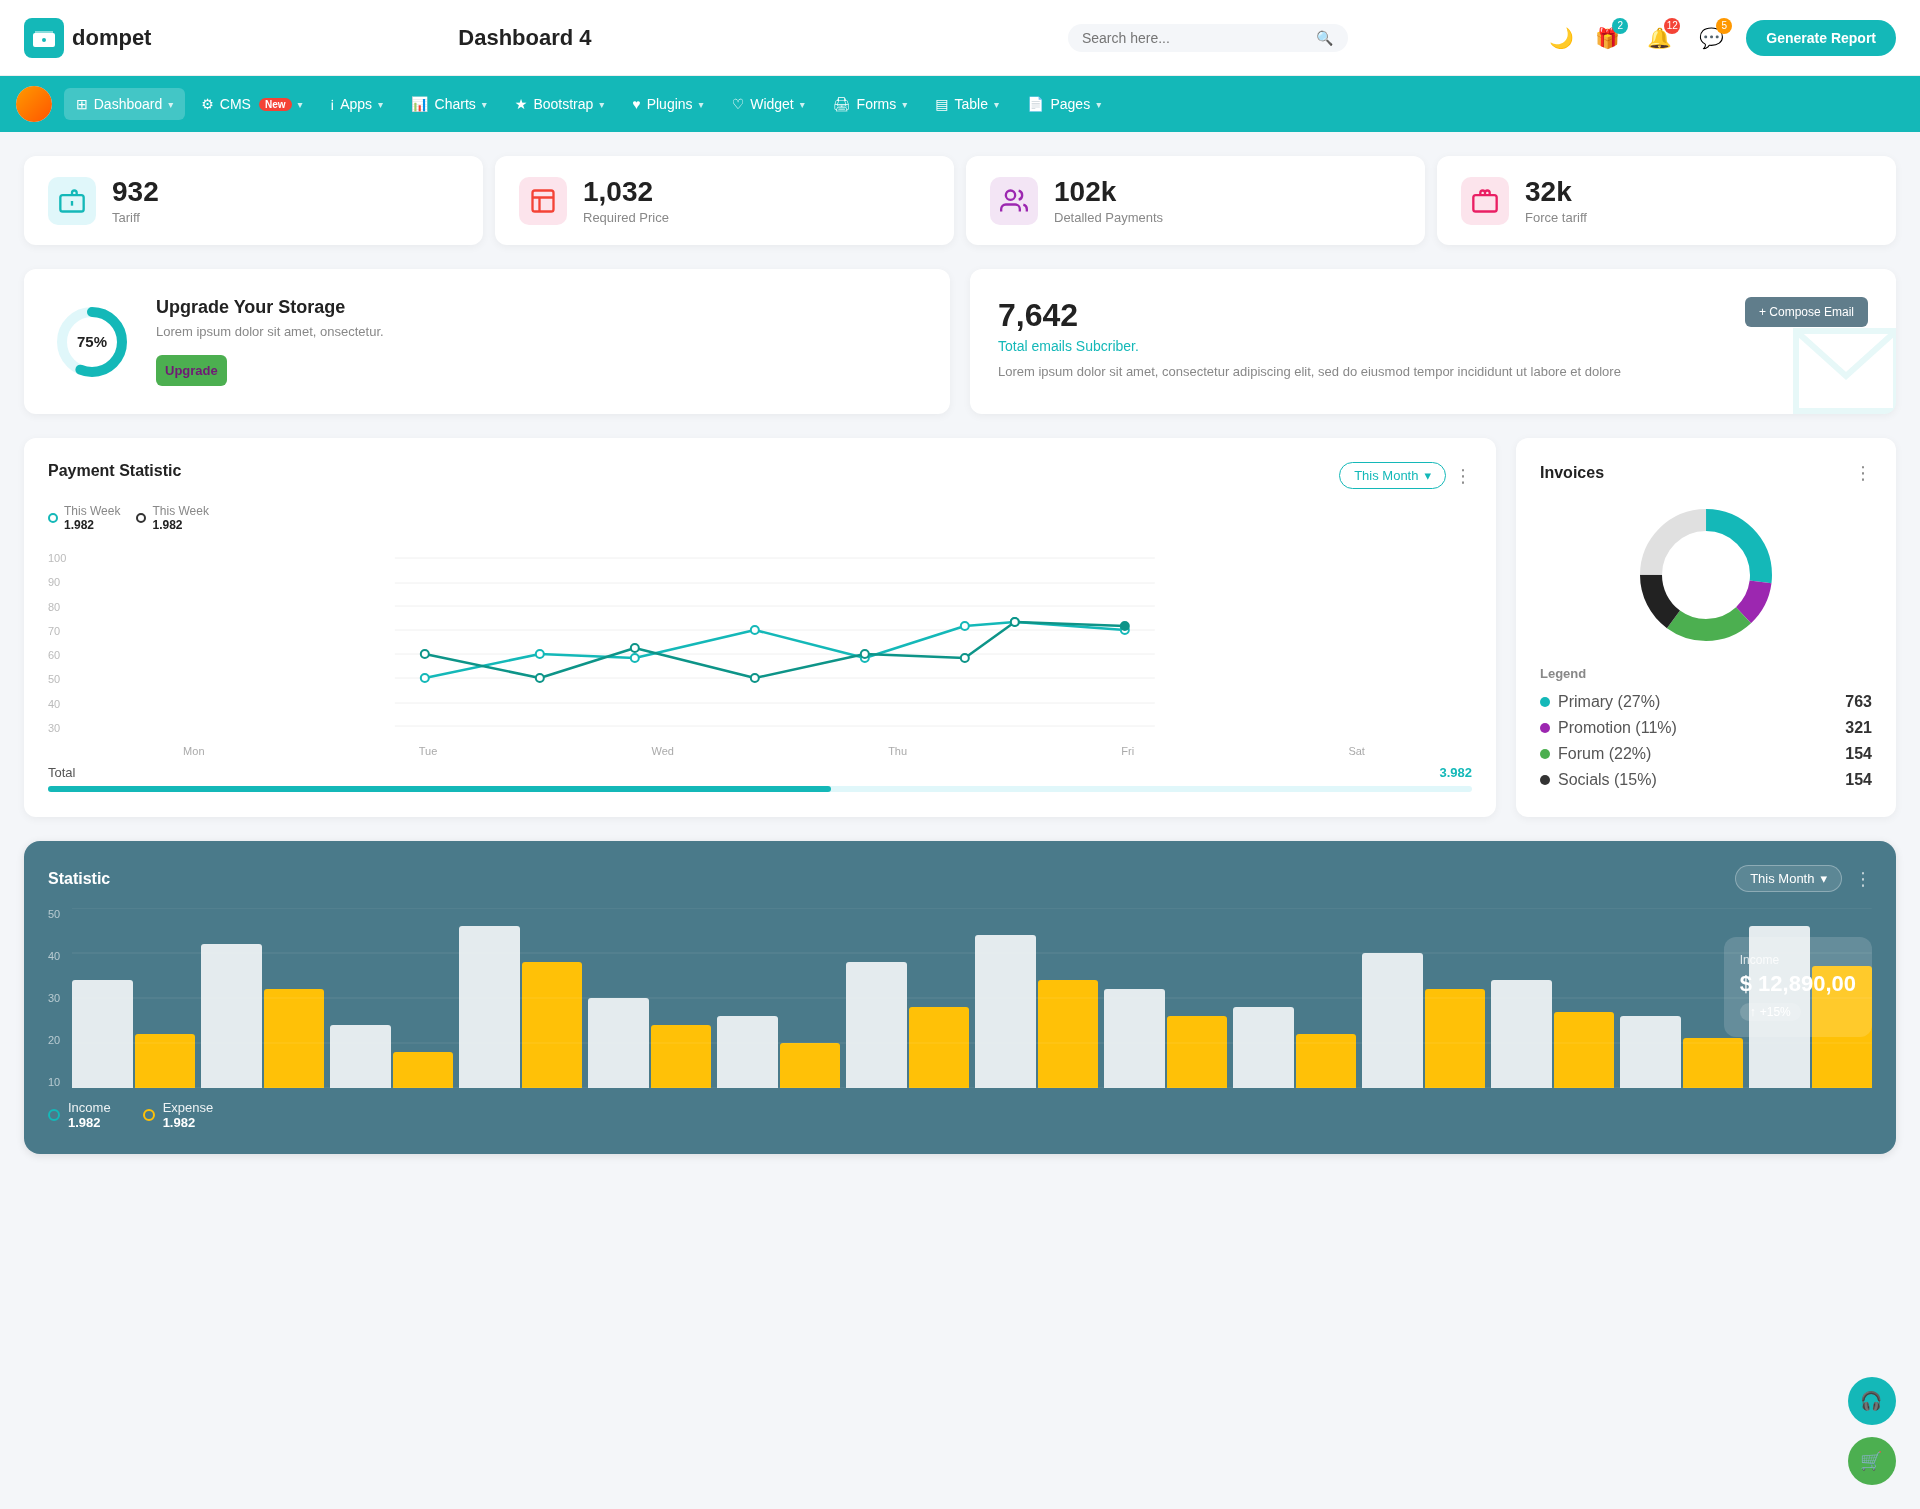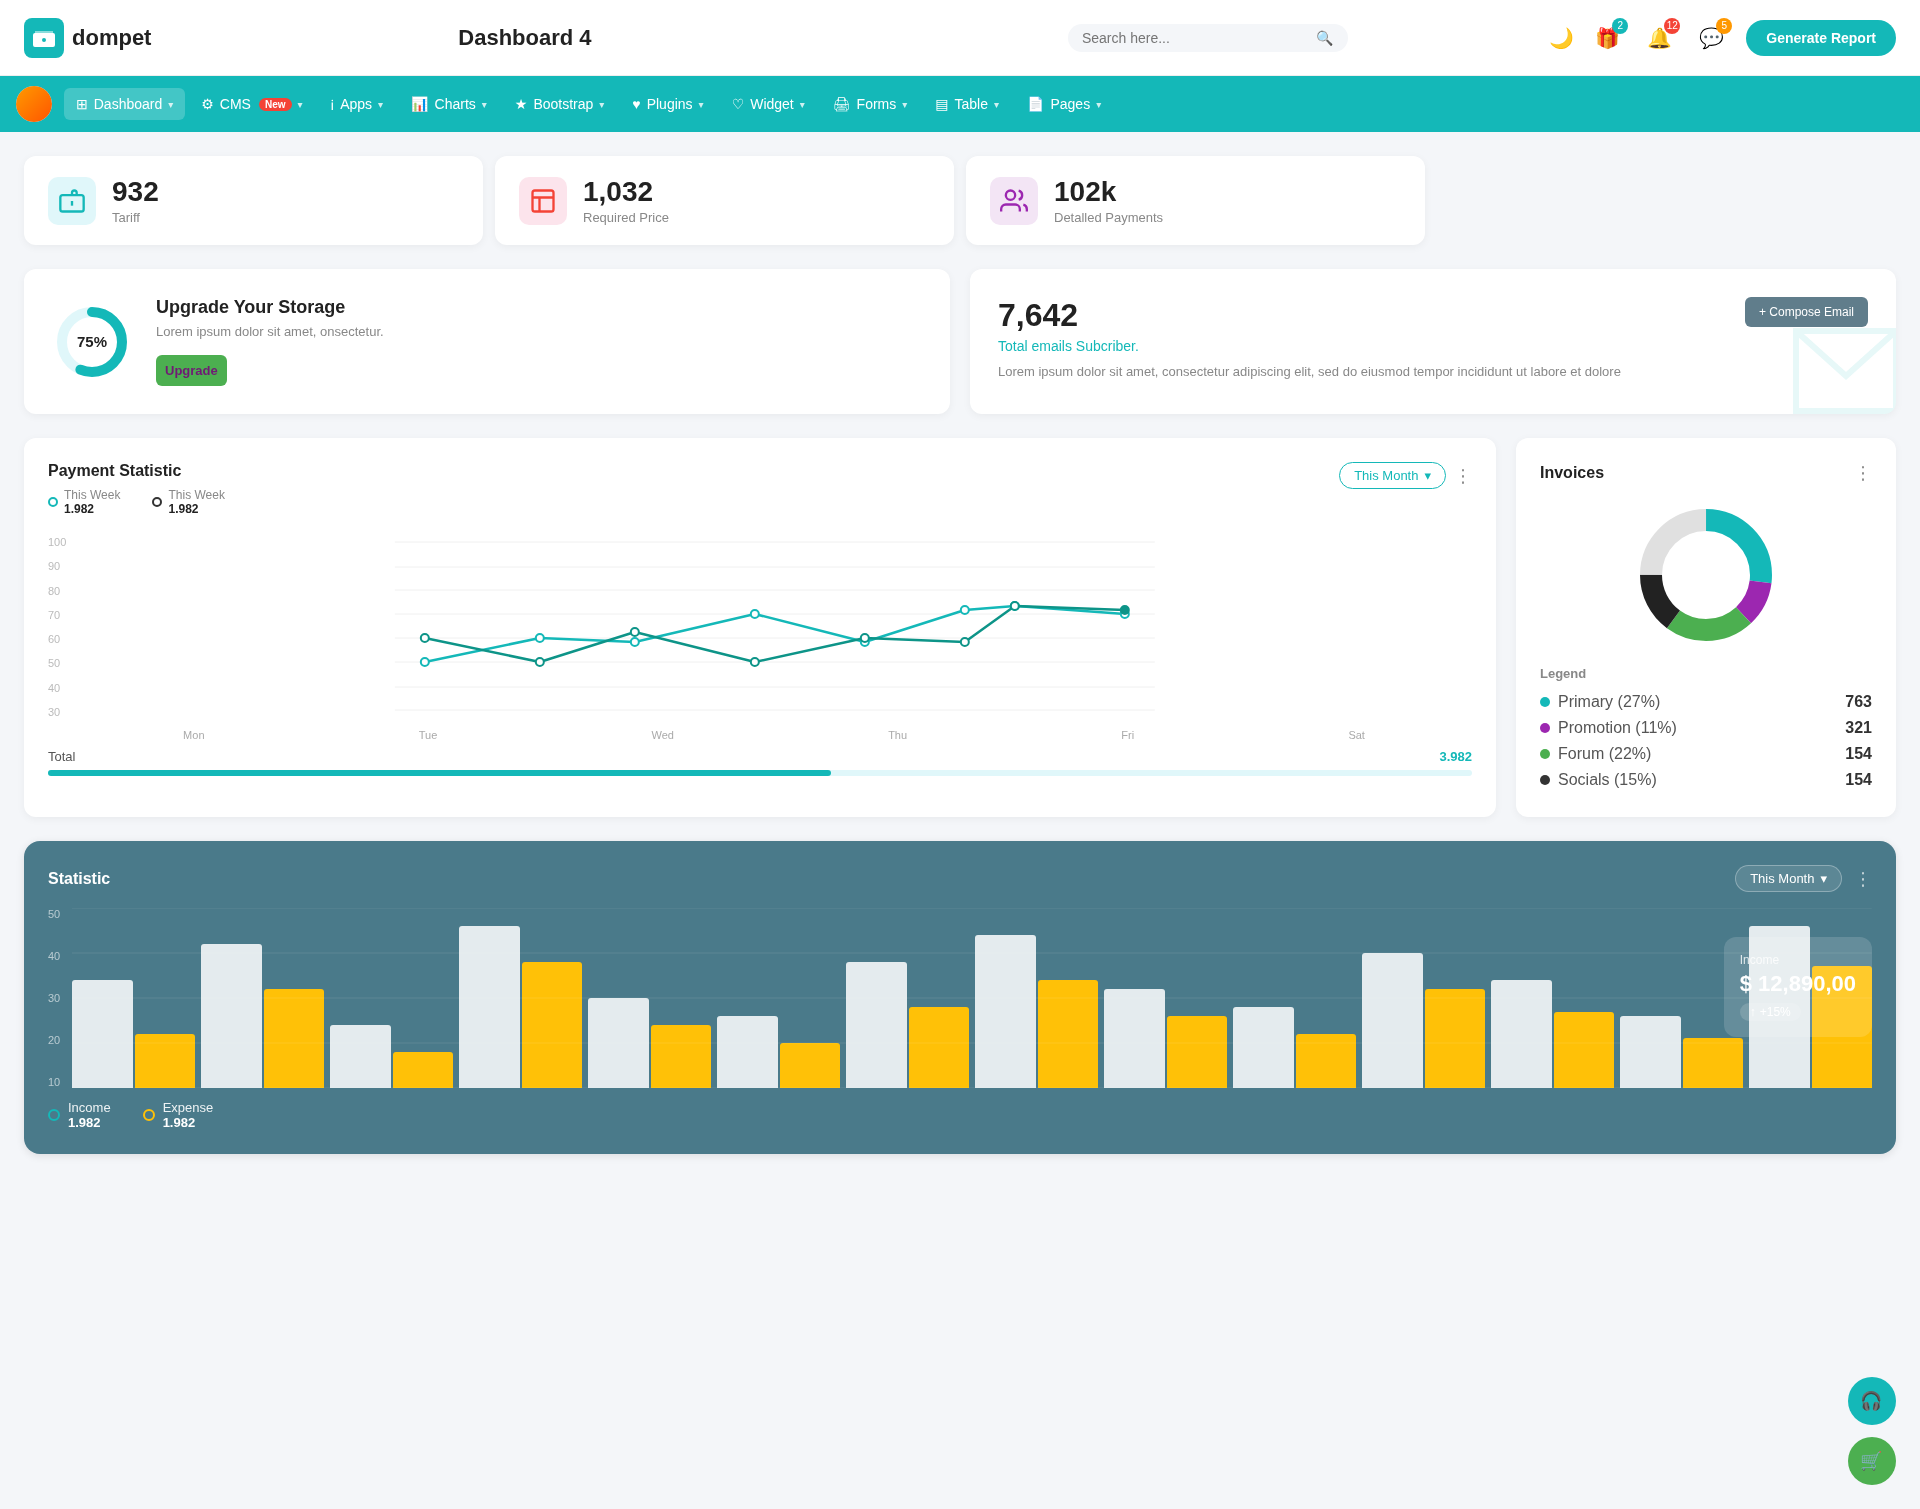--- a/index.html
+++ b/index.html
@@ -64,21 +64,21 @@
     .email-subtitle { color: #14b8b8; font-size: 14px; margin-top: 4px; }
     .email-desc { font-size: 13px; color: #888; margin-top: 10px; }
     .compose-btn { background: #607d8b; color: #fff; border: none; border-radius: 6px; padding: 8px 14px; font-size: 12px; cursor: pointer; }
     .email-icon-bg { position: absolute; bottom: -10px; right: -10px; opacity: 0.1; }
 
     
     .charts-row { display: grid; grid-template-columns: 1fr 380px; gap: 20px; margin-bottom: 24px; }
     .payment-card { background: #fff; border-radius: 12px; padding: 24px; box-shadow: 0 2px 8px rgba(0,0,0,0.05); }
     .payment-header { display: flex; justify-content: space-between; align-items: flex-start; margin-bottom: 16px; }
     .payment-title { font-size: 16px; font-weight: 700; color: #222; }
-    .this-week-legend { display: flex; gap: 32px; margin-top: 8px; }
+    .this-week-legend { display: flex; gap: 16px; margin-top: 24px; }
     .legend-item { display: flex; align-items: center; gap: 6px; font-size: 12px; color: #888; }
     .legend-dot { width: 10px; height: 10px; border-radius: 50%; border: 2px solid; }
     .legend-dot.teal { border-color: #14b8b8; background: transparent; }
     .legend-dot.dark { border-color: #333; background: transparent; }
     .legend-val { font-weight: 700; color: #222; display: block; }
     .month-selector { display: flex; align-items: center; gap: 8px; }
     .month-btn { border: 1px solid #14b8b8; color: #14b8b8; background: #fff; border-radius: 20px; padding: 5px 14px; font-size: 13px; cursor: pointer; display: flex; align-items: center; gap: 6px; }
     .more-btn { background: none; border: none; cursor: pointer; font-size: 18px; color: #888; }
     .total-bar { margin-top: 8px; }
     .total-row { display: flex; justify-content: space-between; font-size: 13px; color: #555; margin-bottom: 6px; }
@@ -253,20 +253,32 @@
         <svg width="28" height="28" viewBox="0 0 24 24" fill="none" stroke="#9c27b0" stroke-width="2">
             <path d="M17 21v-2a4 4 0 0 0-4-4H5a4 4 0 0 0-4 4v2"></path>
             <circle cx="9" cy="7" r="4"></circle>
             <path d="M23 21v-2a4 4 0 0 0-3-3.87"></path>
             <path d="M16 3.13a4 4 0 0 1 0 7.75"></path>
           </svg>
       </div>
       <div>
         <div class="stat-number">102k</div>
         <div class="stat-label">Detalled Payments</div>
+      </div>
+    </div>
+    <div class="stat-card">
+      <div class="stat-icon pink">
+        <svg width="28" height="28" viewBox="0 0 24 24" fill="none" stroke="#e91e63" stroke-width="2">
+            <rect x="2" y="7" width="20" height="14" rx="2"></rect>
+            <path d="M16 7V5a2 2 0 0 0-4 0v2M8 7V5a2 2 0 0 1 4 0"></path>
+          </svg>
+      </div>
+      <div>
+        <div class="stat-number">32k</div>
+        <div class="stat-label">Force tariff</div>
       </div>
     </div>
   </div>
 
   <div class="middle-row">
     <div class="storage-card">
       <div class="donut-wrap">
         <svg width="80" height="80" viewBox="0 0 80 80">
           <circle cx="40" cy="40" r="30" fill="none" stroke="#e0f7fa" stroke-width="10"></circle>
           <circle cx="40" cy="40" r="30" fill="none" stroke="#14b8b8" stroke-width="10" stroke-dasharray="141.37" stroke-dashoffset="35.34" stroke-linecap="round" transform="rotate(-90 40 40)"></circle>

